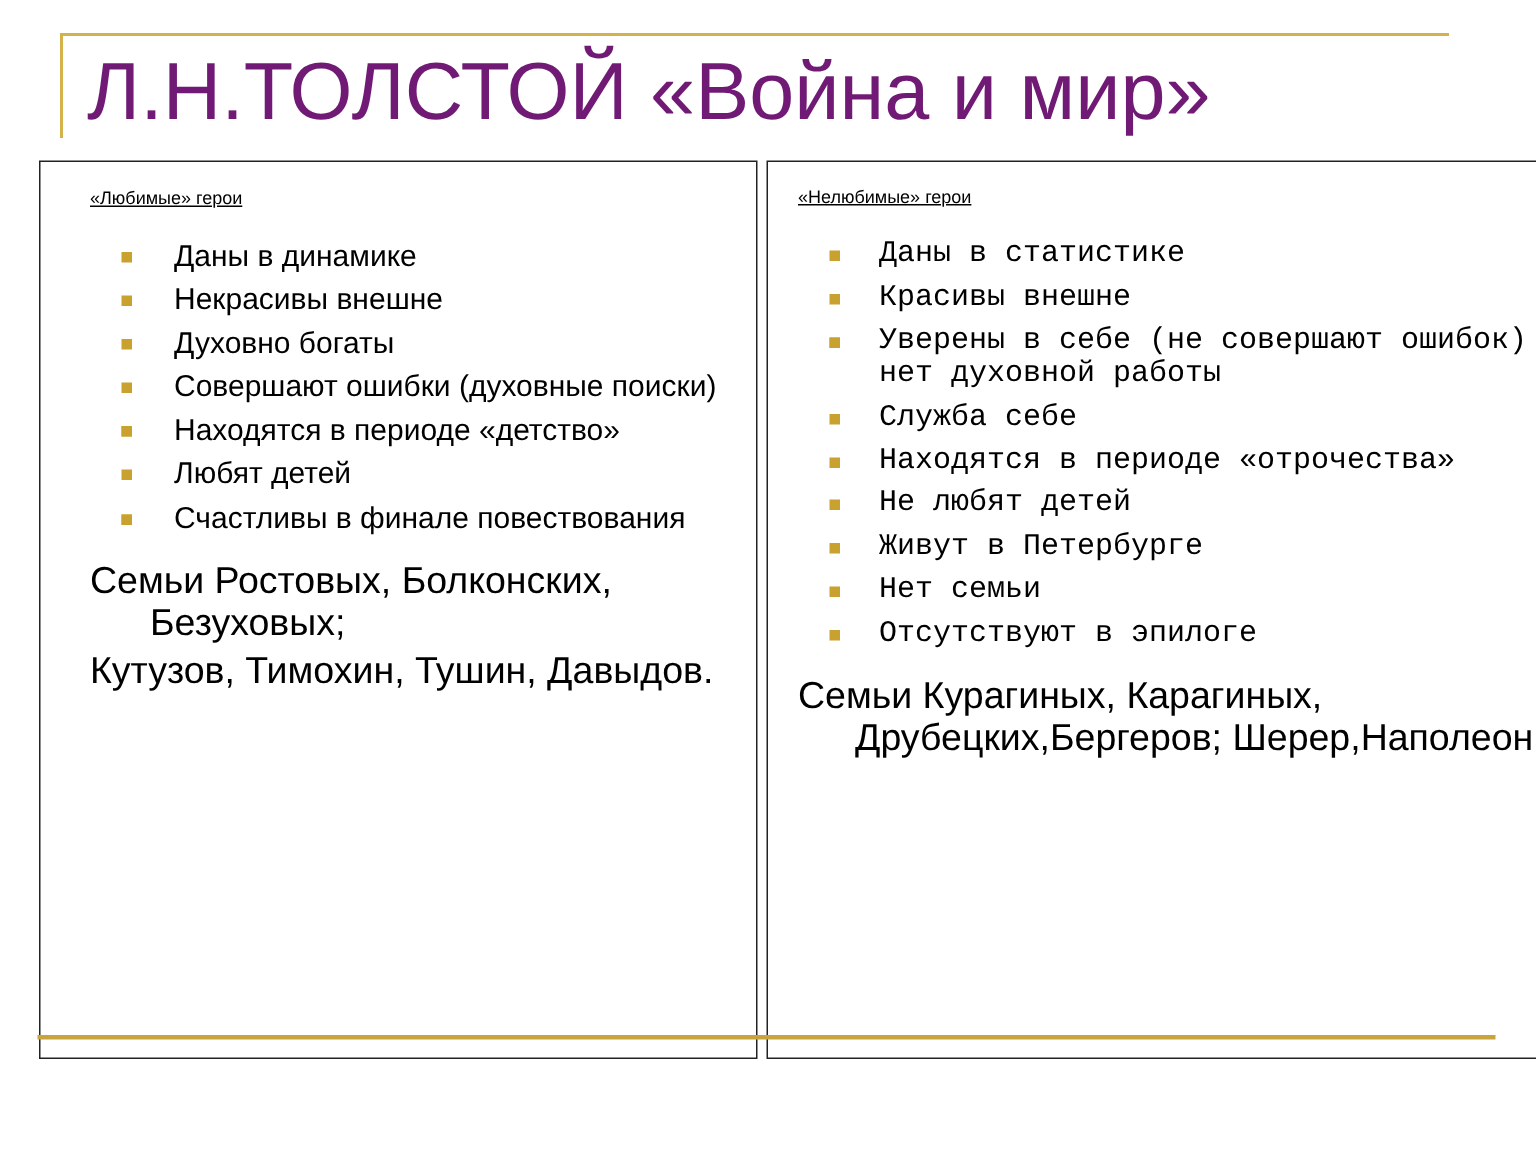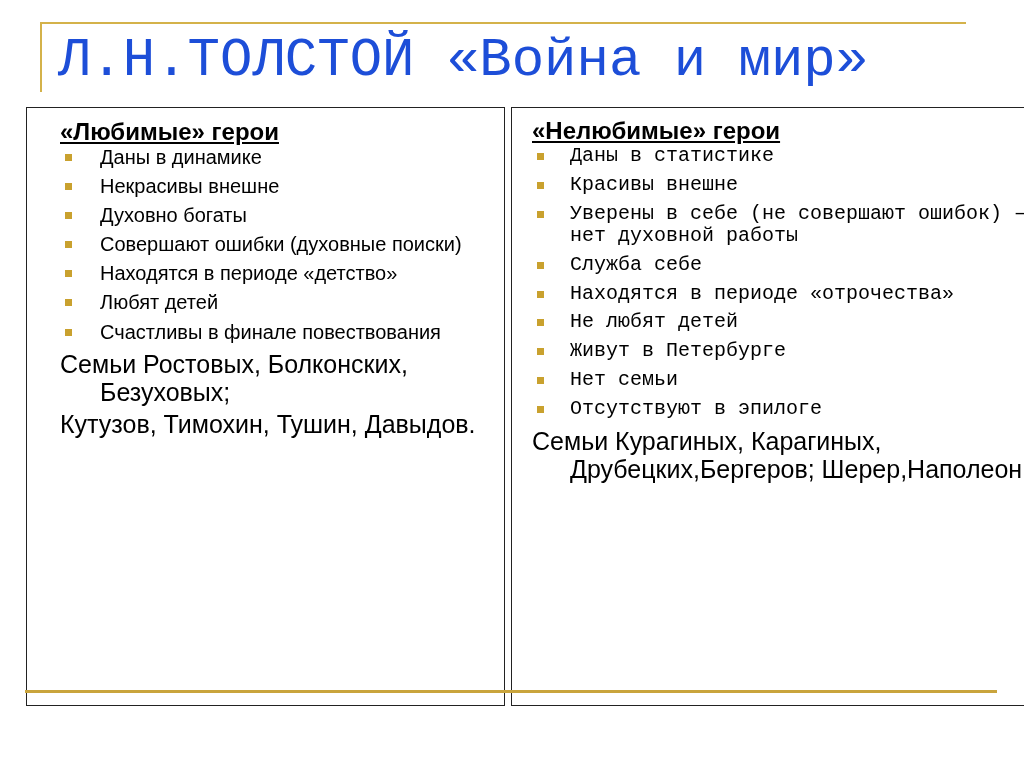--- a/index.html
+++ b/index.html
@@ -7,36 +7,35 @@
       width: 1024px; height: 767px; position: relative; overflow: hidden;
       background: #ffffff;
       font-family: "Liberation Sans", sans-serif;
       color: #000;
     }
     .gold-top { position: absolute; left: 40px; top: 22px; width: 926px; height: 2px; background: #d4b24a; }
     .gold-left { position: absolute; left: 40px; top: 22px; width: 2px; height: 70px; background: #d4b24a; }
     .gold-bottom { position: absolute; left: 25px; top: 690px; width: 972px; height: 3px; background: #c9a43c; z-index: 2; }
     .title {
       position: absolute; left: 58px; top: 34px;
-      font-family: Liberation Mono, monospace;
-      font-size: 54px; color: #1d4ed8; letter-spacing: 0px; white-space: nowrap;
+      font-family: Liberation Sans, sans-serif;
+      font-size: 54px; color: #701a75; letter-spacing: 0px; white-space: nowrap;
       line-height: 1;
     }
     .box {
       position: absolute; top: 107px; height: 599px;
       border: 1.5px solid #222; box-sizing: border-box; background: #fff;
     }
     .box.left { left: 26px; width: 479px; }
     .box.right { left: 511px; width: 558px; }
     .heading {
-      font-size: 24px; text-decoration: underline; line-height: 24px;
+      font-size: 12px; text-decoration: underline; line-height: 24px;
       margin: 0 0 2px 0;
-      font-weight: bold;
     }
-    .list { list-style: none; margin: 0; padding: 0; }
+    .list { list-style: none; margin: 16px; padding: 0; }
     .list li { position: relative; font-size: 20px; line-height: 22.5px; padding-left: 40px; margin-bottom: 6.6px; }
     .bullet {
       position: absolute; left: 5px; top: 8px; width: 7px; height: 7px; background: #c9a12e;
     }
     .summary { font-size: 25px; line-height: 28px; margin-top: 2px; }
     .summary p { margin: 0 0 4px 0; padding-left: 40px; text-indent: -40px; }
     .box.left .content { position: absolute; left: 33px; top: 12px; right: 8px; }
     .box.right .content { position: absolute; left: 20px; top: 11px; right: 8px; }
     .box.right .list li { padding-left: 38px; margin-bottom: 6.3px; font-family: Liberation Mono, monospace; }
     .box.right .summary p { padding-left: 38px; text-indent: -38px; }

